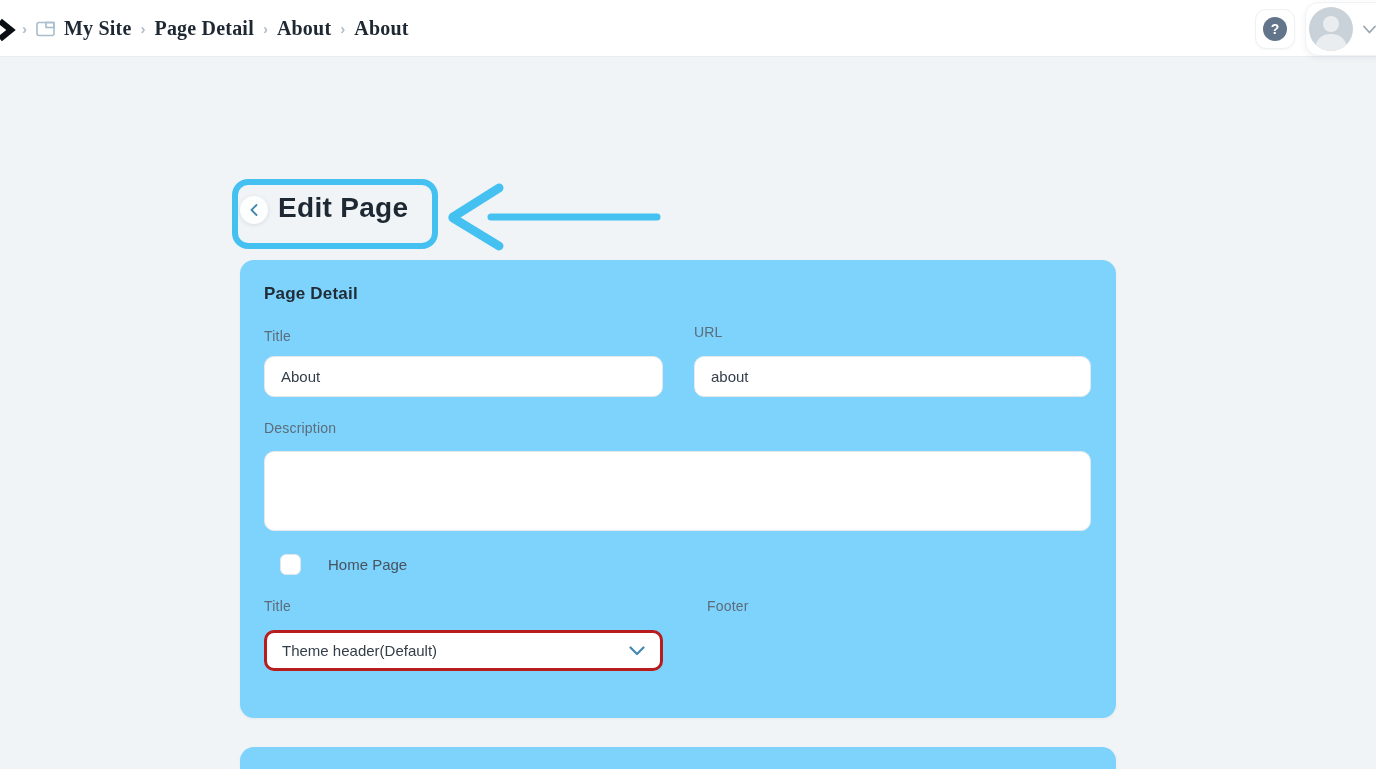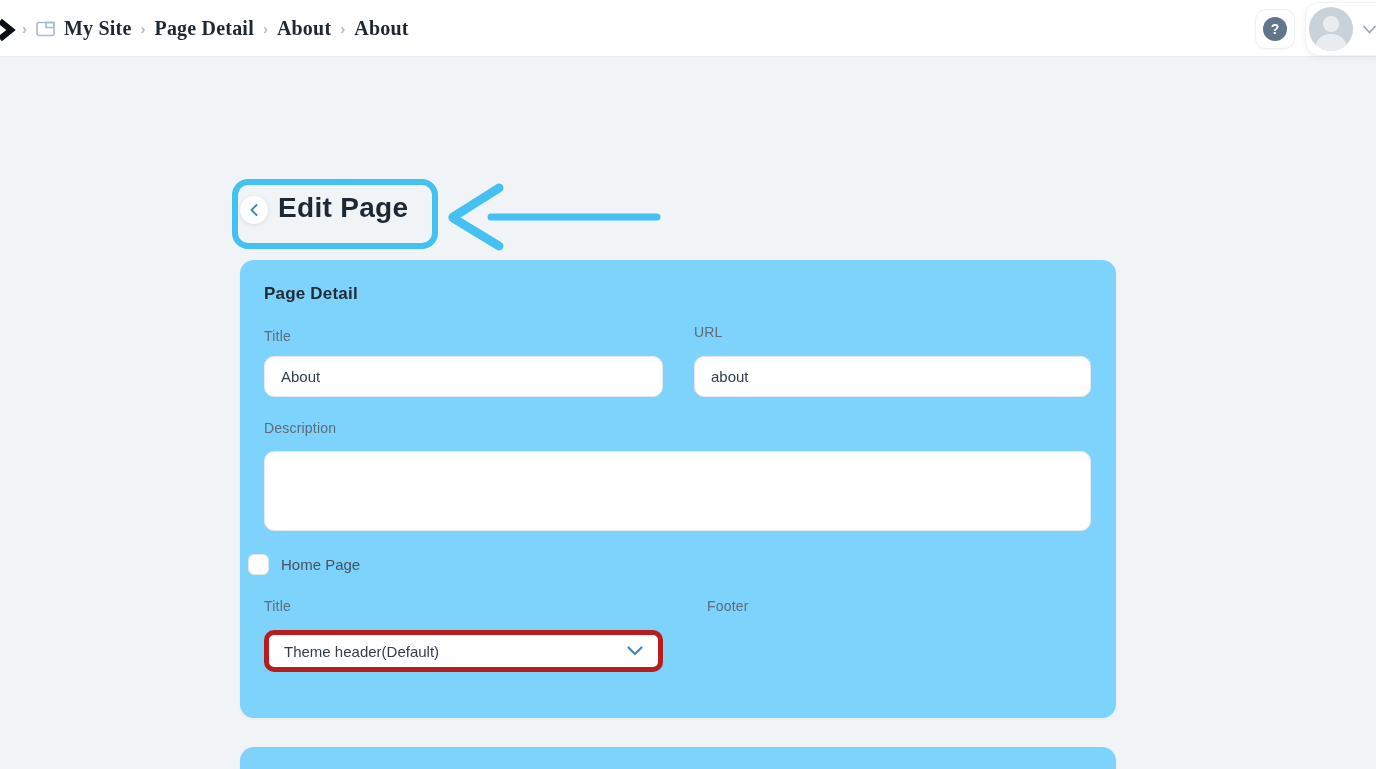--- a/index.html
+++ b/index.html
@@ -102,31 +102,31 @@
     background:#fff; font-family:"Liberation Sans", sans-serif;
     font-size:15px; color:#333e49; padding:0 16px; outline:none; width:399px;
   }
   .text-area {
     position:absolute; left:24px; top:191px; width:827px; height:80px;
     border:1px solid #e4e9ed; border-radius:10px; background:#fff;
     font-family:"Liberation Sans", sans-serif; font-size:15px; color:#333e49;
     padding:10px 16px; outline:none; resize:none;
   }
   .checkbox-row {
-    position:absolute; left:8px; top:294px; display:flex; align-items:center; gap:12px;
+    position:absolute; left:40px; top:294px; display:flex; align-items:center; gap:27px;
     cursor:pointer;
   }
   .checkbox {
     width:21px; height:21px; border:1px solid #e0e6eb; border-radius:6px; background:#fff;
   }
   .checkbox-label { font-size:15px; color:#46535f; }
 
   .select {
     position:absolute; top:370px; width:399px; height:41px;
-    border:5px solid #b91c1c; border-radius:10px; background:#fff;
+    border:3px solid #b91c1c; border-radius:10px; background:#fff;
     display:flex; align-items:center; justify-content:space-between;
     padding:16px 15px; cursor:pointer;
   }
   .select-value { font-size:15px; color:#333e49; }
 
   .col-left  { left:24px; }
   .col-right { left:454px; }
 </style>
 </head>
 <body>

